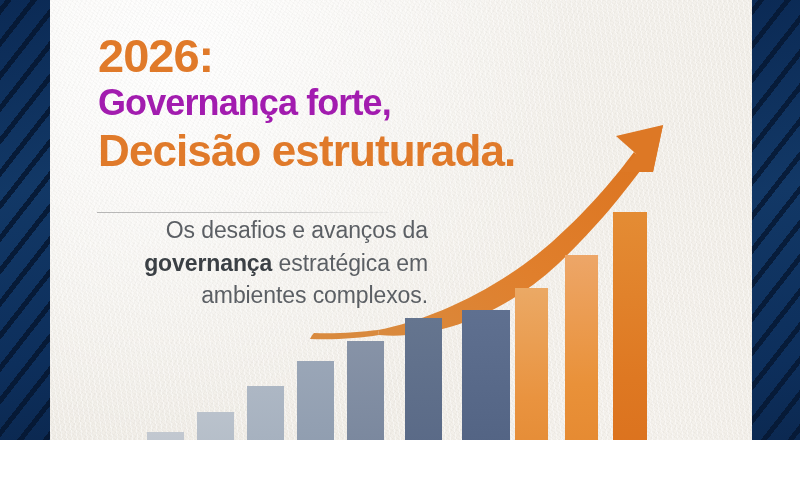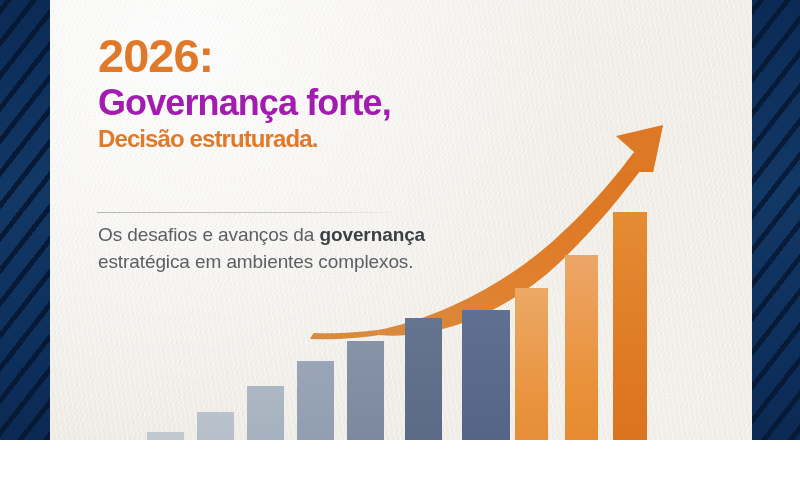--- a/index.html
+++ b/index.html
@@ -90,45 +90,46 @@
     margin: 0 0 2px 0;
   }
   .h-line1 {
     font-size: 36px;
     font-weight: 700;
     letter-spacing: -.9px;
     line-height: 1.18;
     margin: 0;
   }
   .h-line2 {
-    font-size: 24px;
+    font-size: 44px;
     font-weight: 700;
     letter-spacing: -.9px;
     line-height: 1.18;
     margin: 0;
   }
 
   .rule {
     position: absolute;
     left: 97px;
     top: 212px;
     width: 292px;
     height: 1px;
     background: linear-gradient(90deg, rgba(160,160,160,.75) 0%, rgba(175,175,175,.6) 70%, rgba(200,200,200,.15) 100%);
   }
 
   .subtitle {
     position: absolute;
     left: 98px;
-    top: 222px;
+    top: 214px;
     width: 330px;
-    font-size: 19px;
+    font-size: 23px;
     line-height: 1.42;
     color: #5b5f64;
     letter-spacing: -.1px;
+    text-align: right;
   }
   .subtitle b { color: #3b4045; font-weight: 700; }
 
   
   .chart {
     position: absolute;
     left: 0;
     top: 0;
     width: 800px;
     height: 500px;

